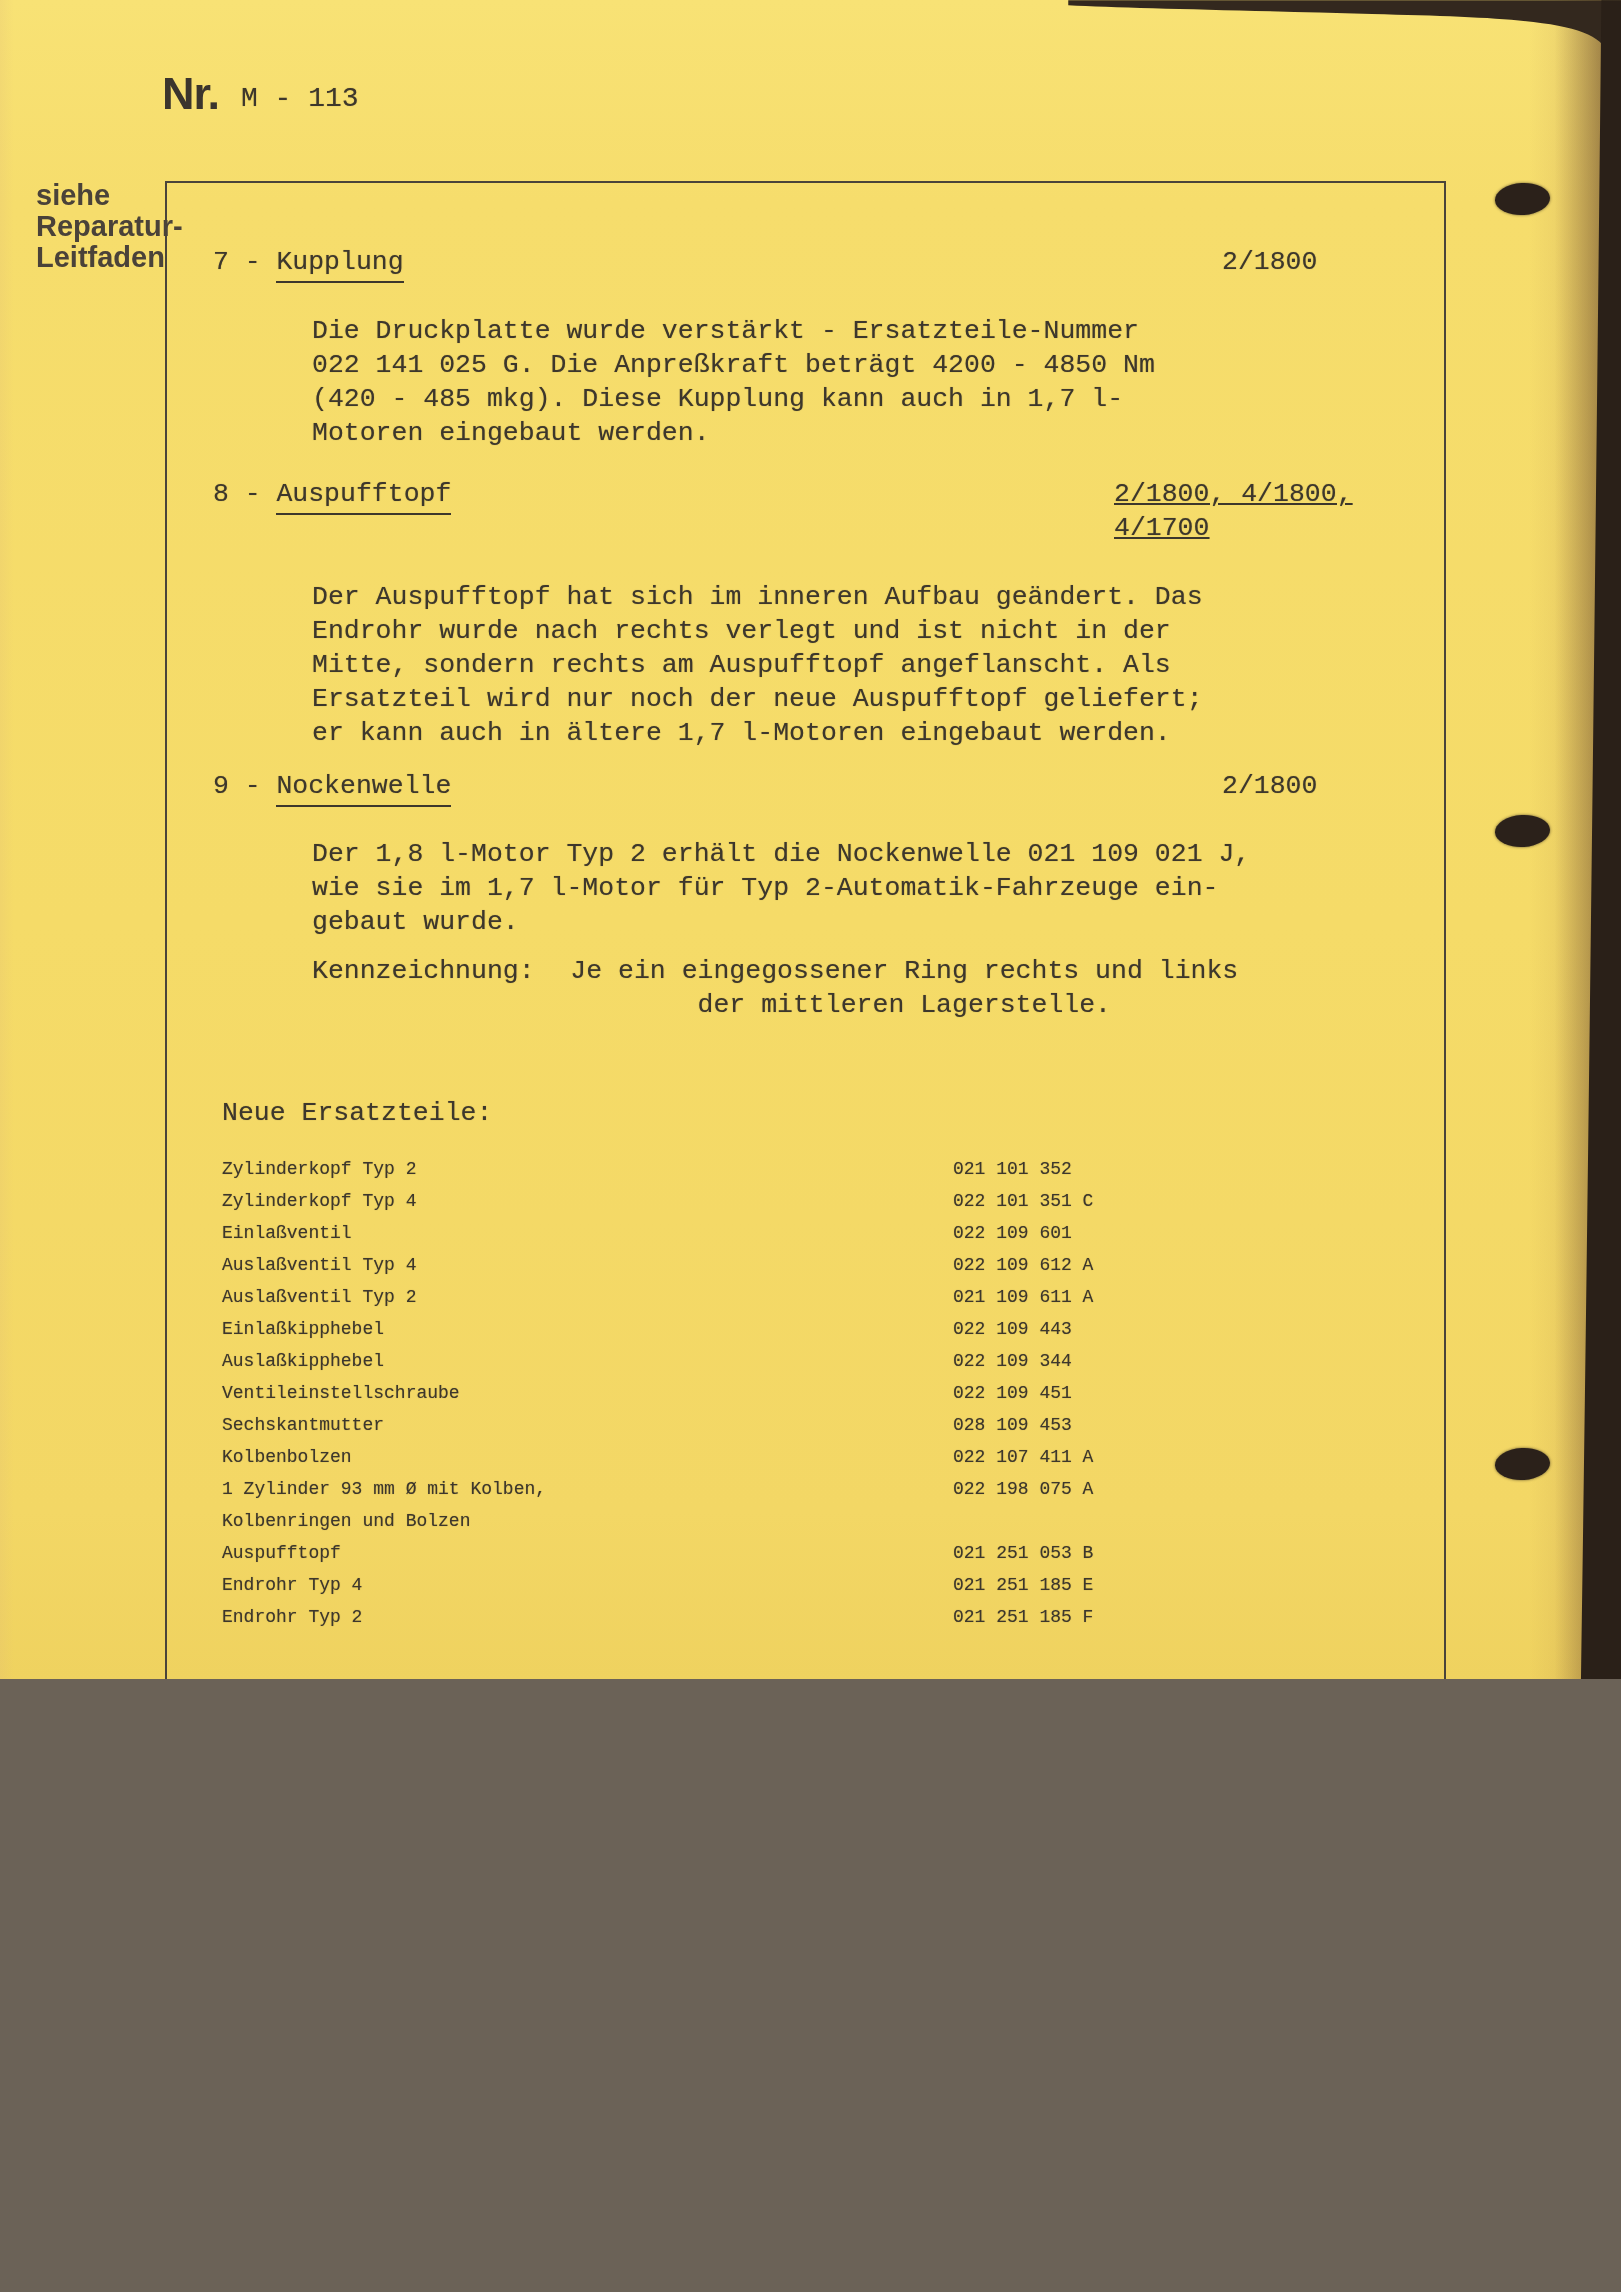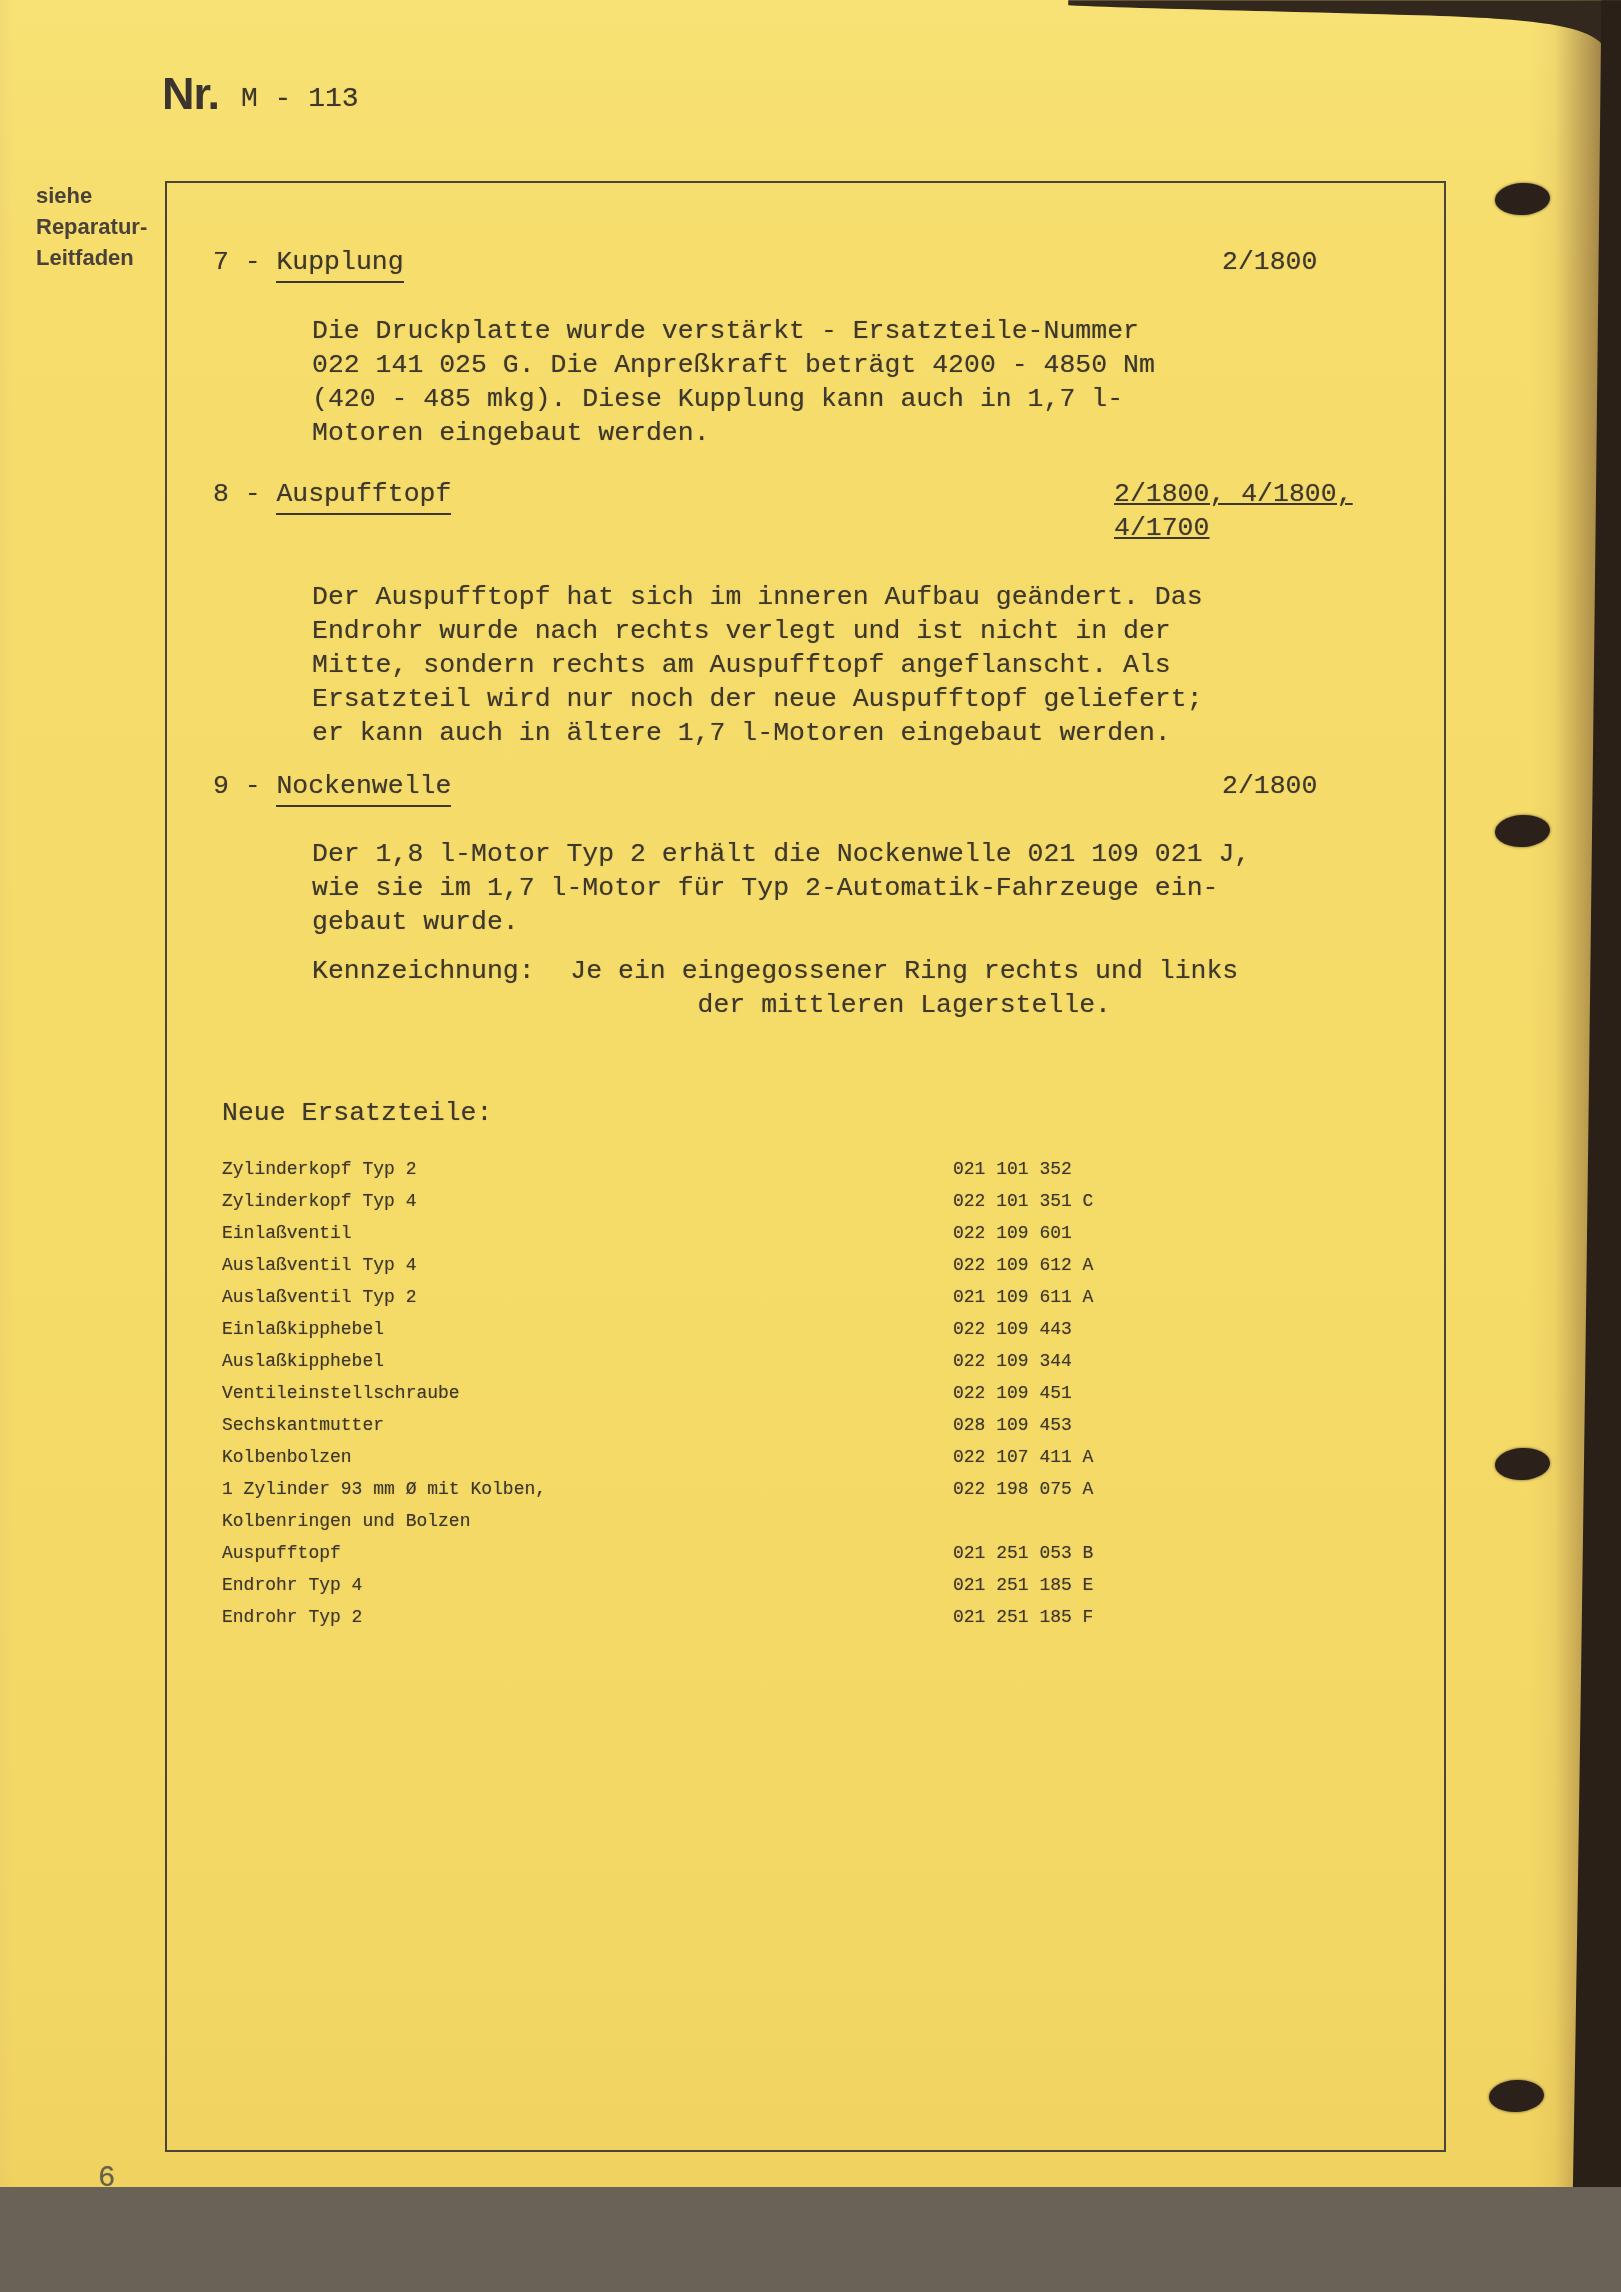--- a/index.html
+++ b/index.html
@@ -1,18 +1,18 @@
 <!DOCTYPE html>
 <html><head>
 <meta charset="utf-8">
 <style>
   html,body{margin:0;padding:0;background:#6b6257;}
   .page{
     position:relative;
-    width:1621px;height:2187px;
+    width:1621px;height:1679px;
     overflow:hidden;
     background:
       linear-gradient(90deg, rgba(222,184,120,.20) 0px, rgba(222,184,120,0) 13.7px, rgba(222,184,120,0) 1529px, rgba(150,105,60,.22) 1598px),
       linear-gradient(180deg,#f8e275 0%,#f6dd6c 12%,#f5db68 55%,#f3d765 90%,#efd25f 100%);
     font-family:"Liberation Mono","DejaVu Sans Mono",monospace;
   }
   
   .t{
     position:absolute;
     font-family:"Liberation Mono","DejaVu Sans Mono",monospace;
@@ -23,21 +23,21 @@
     white-space:pre;
   }
   .printed{
     position:absolute;
     font-family:"Liberation Sans","DejaVu Sans",sans-serif;
     font-weight:bold;
     color:#453f36;
   }
   .nr-label{left:162px;top:71px;font-size:45px;line-height:1;letter-spacing:-1px;color:#3b352d;}
   .doc-number{left:241px;top:82px;font-size:28px;line-height:1.2;}
-  .margin-note{left:36px;top:180px;font-size:22px;line-height:31px;white-space:pre;color:#4a4239;}
+  .margin-note{left:36px;top:180px;font-size:29px;line-height:31px;white-space:pre;color:#4a4239;}
   .content-box{
     position:absolute;left:165px;top:181px;width:1281px;height:1971px;
     border:2px solid #4a443a;box-sizing:border-box;background:transparent;
   }
   .hprefix{margin-right:15.7px;}
   .htitle{border-bottom:2px solid currentColor;padding-bottom:4px;}
   .s7-h{left:213px;top:245px;}
   .s7-m{left:1222px;top:245px;}
   .s7-p{left:312px;top:314px;}
   .s8-h{left:213px;top:477px;}

